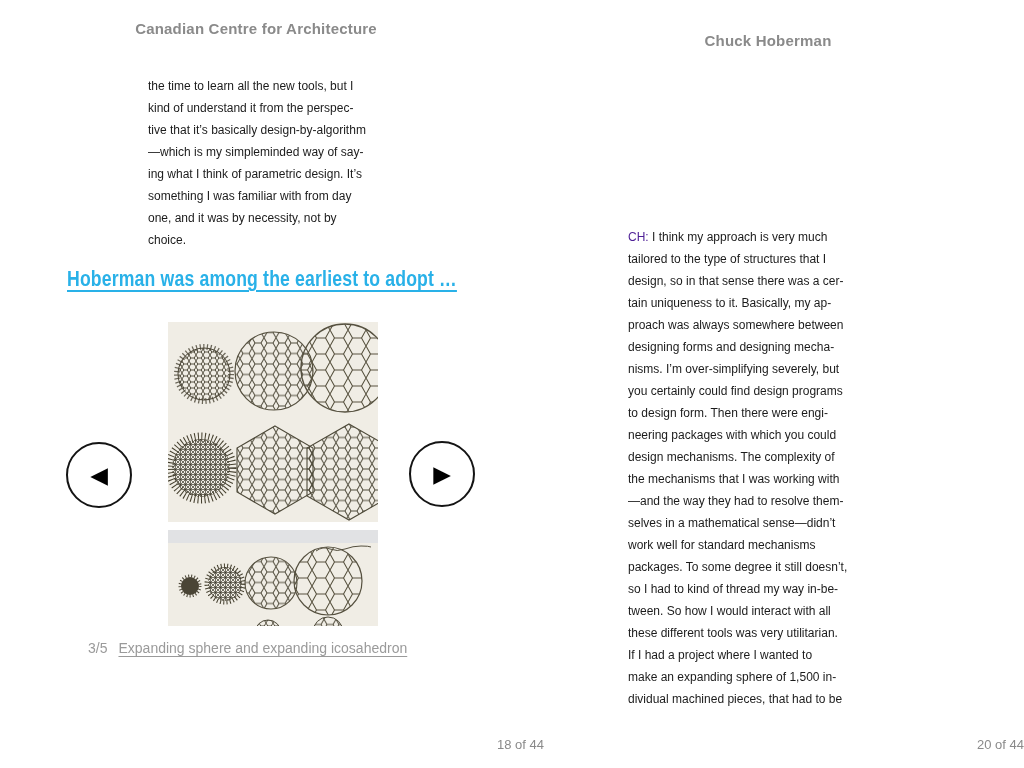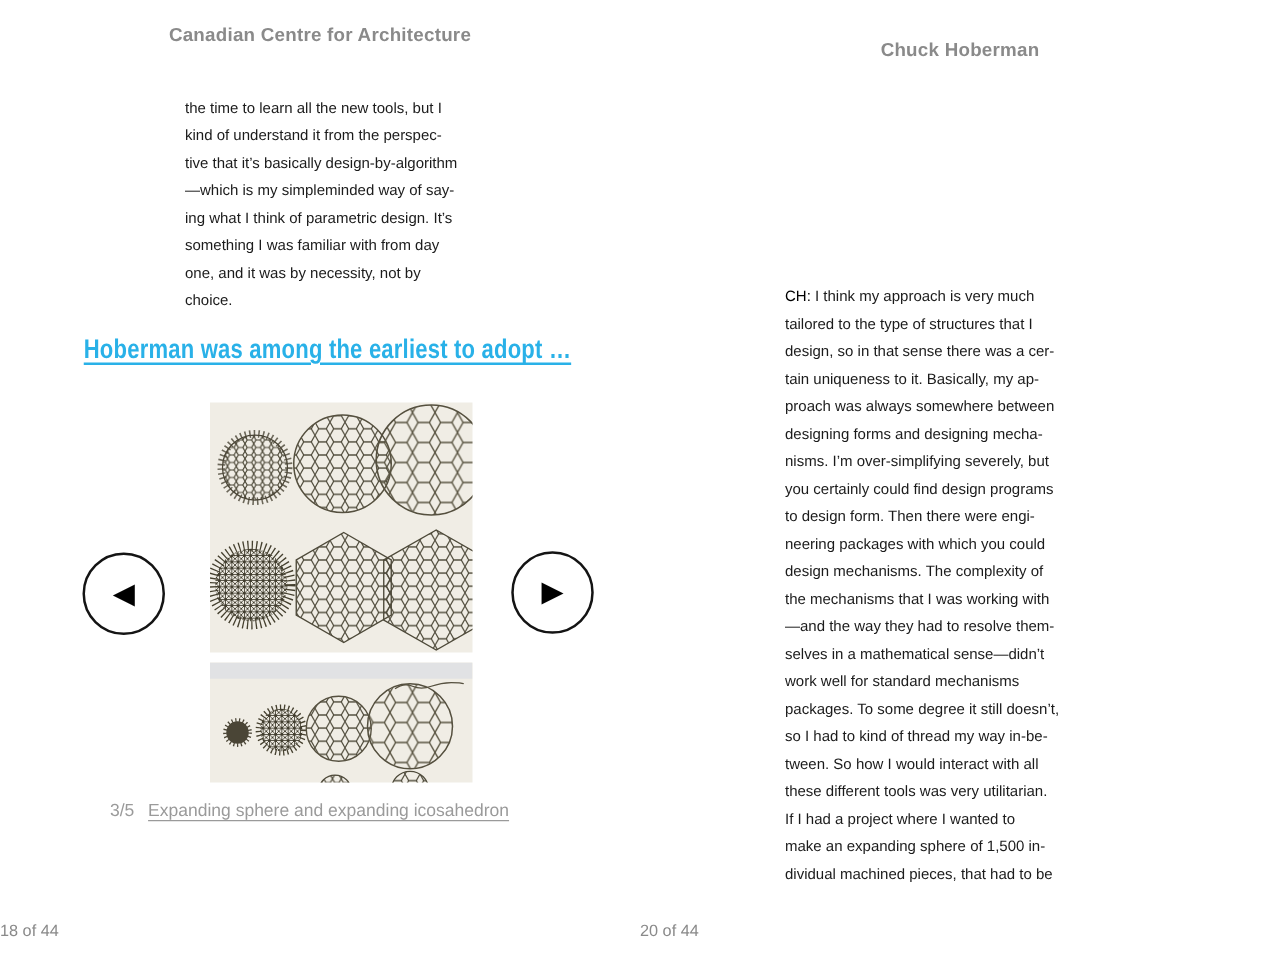--- a/index.html
+++ b/index.html
@@ -9,39 +9,39 @@
     -webkit-font-smoothing:antialiased;
   }
   .abs{position:absolute;}
   .page-header{
     font-size:15px;font-weight:bold;color:#8a8a8a;letter-spacing:.2px;text-align:center;
   }
   .bodytext{
     font-size:12px;line-height:22px;color:#1b1b1b;white-space:pre-line;
   }
   .speaker-gl{color:#2fa12f;}
-  .speaker-ch{color:#000000;}
+  .speaker-ch{color:#4c1d95;}
   .citation-link{
     display:inline-block;color:#29b1e8;font-size:21.5px;font-weight:bold;
     transform:scaleX(.82);transform-origin:left top;white-space:nowrap;
     text-decoration:underline;text-underline-offset:4px;text-decoration-thickness:1.5px;
     letter-spacing:.2px;cursor:pointer;
   }
   .figure{background:#f0ede5;}
   .nav-btn{
     width:66px;height:66px;border:2px solid #141414;border-radius:50%;
     background:#ffffff;display:flex;align-items:center;justify-content:center;
     padding:0;cursor:pointer;
   }
   .nav-btn span{font-size:23px;line-height:1;color:#000;font-family:"DejaVu Sans", sans-serif;}
   .caption{font-size:14px;color:#9a9a9a;white-space:nowrap;margin-left:20px;}
   .caption .cap-link{
     margin-left:11px;text-decoration:underline;text-underline-offset:3px;cursor:pointer;
   }
-  .page-footer{font-size:13px;color:#8a8a8a;text-align:left;}
+  .page-footer{font-size:13px;color:#8a8a8a;text-align:right;padding-left:32px;}
 </style>
 </head>
 <body>
 
 <svg width="0" height="0" style="position:absolute" aria-hidden="true">
   <defs>
     <pattern id="hxA" patternUnits="userSpaceOnUse" width="18" height="16">
       <path d="M4.5 0 L13.5 0 L18 8 L13.5 16 L4.5 16 L0 8 Z" fill="none" stroke="#57523f" stroke-width="1.1"></path>
     </pattern>
     <pattern id="hxB" patternUnits="userSpaceOnUse" width="12" height="10.5">

